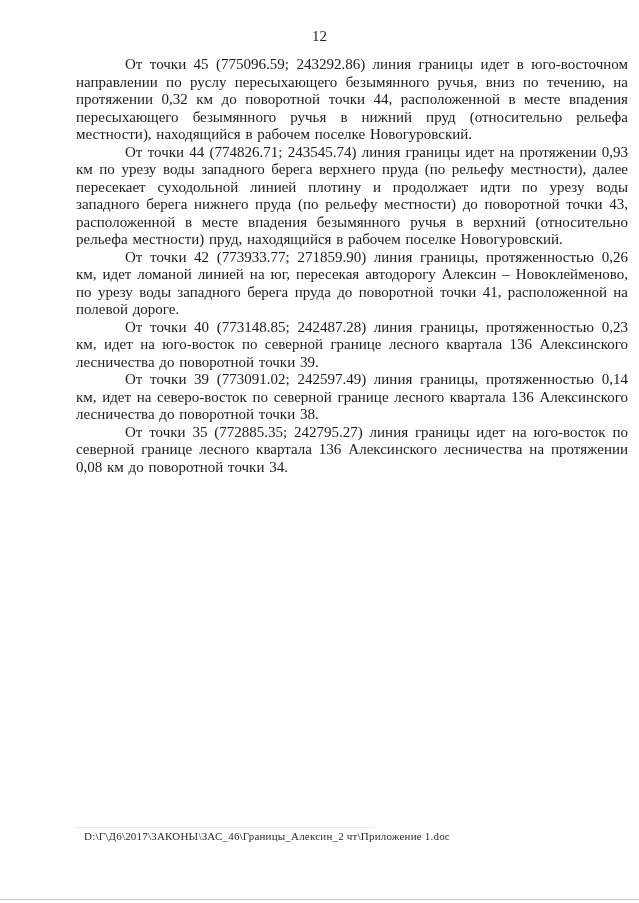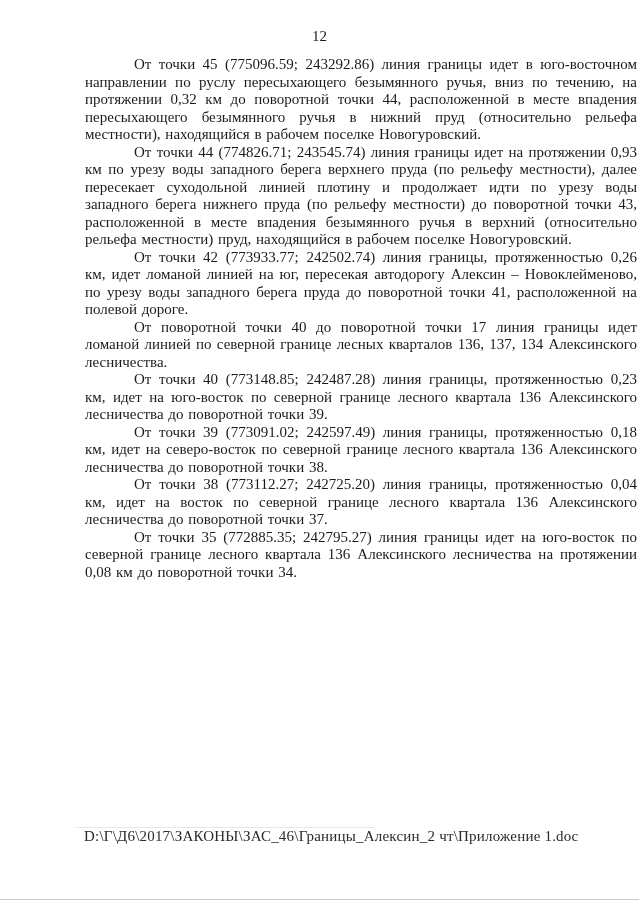--- a/index.html
+++ b/index.html
@@ -26,40 +26,39 @@
     line-height: 16px;
   }
   .body-text {
     position: absolute;
     top: 56px;
     left: 76px;
     width: 552px;
     font-size: 15px;
     line-height: 17.5px;
     text-align: justify;
-    margin-left: 9px;
   }
   .para {
     margin: 0;
     text-indent: 49px;
     word-spacing: 1px;
   }
   .footnote-separator {
     position: absolute;
     top: 827px;
     left: 75px;
     width: 300px;
     height: 1px;
     background: #e8e8e8;
   }
   .footer-path {
     position: absolute;
     top: 831px;
     left: 84px;
-    font-size: 15px;
+    font-size: 11px;
     line-height: 11px;
     color: #2a2a2a;
     letter-spacing: 0.2px;
     white-space: nowrap;
   }
   .page-edge-line {
     position: absolute;
     left: 0;
     bottom: 3px;
     width: 100%;
@@ -70,25 +69,23 @@
 </head>
 <body>
 
 <div class="page" style="background: rgb(255, 255, 255); color: rgb(27, 27, 27);">
 
   <div class="page-number">12</div>
 
   <div class="body-text">
       <p class="para">От точки 45 (775096.59; 243292.86) линия границы идет в юго-восточном направлении по руслу пересыхающего безымянного ручья, вниз по течению, на протяжении 0,32 км до поворотной точки 44, расположенной в месте впадения пересыхающего безымянного ручья в нижний пруд (относительно рельефа местности), находящийся в рабочем поселке Новогуровский.</p>
       <p class="para">От точки 44 (774826.71; 243545.74) линия границы идет на протяжении 0,93 км по урезу воды западного берега верхнего пруда (по рельефу местности), далее пересекает суходольной линией плотину и продолжает идти по урезу воды западного берега нижнего пруда (по рельефу местности) до поворотной точки 43, расположенной в месте впадения безымянного ручья в верхний (относительно рельефа местности) пруд, находящийся в рабочем поселке Новогуровский.</p>
-      <p class="para">От точки 42 (773933.77; 242502.74) линия границы, протяженностью 0,26 км, идет ломаной линией на юг, пересекая автодорогу Алексин – Новоклейменово, по урезу воды западного берега пруда до поворотной точки 41, расположенной на полевой дороге.</p>
-      <p class="para">От поворотной точки 40 до поворотной точки 17 линия границы идет ломаной линией по северной границе лесных кварталов 136, 137, 134 Алексинского лесничества.</p>
+      <p class="para">От точки 42 (773933.77; 271859.90) линия границы, протяженностью 0,26 км, идет ломаной линией на юг, пересекая автодорогу Алексин – Новоклейменово, по урезу воды западного берега пруда до поворотной точки 41, расположенной на полевой дороге.</p>
       <p class="para">От точки 40 (773148.85; 242487.28)  линия границы, протяженностью 0,23 км, идет на юго-восток по северной границе лесного квартала 136 Алексинского лесничества до поворотной точки 39.</p>
-      <p class="para">От точки 39 (773091.02; 242597.49) линия границы, протяженностью 0,18 км, идет на северо-восток по северной границе лесного квартала 136 Алексинского лесничества до поворотной точки 38.</p>
-      <p class="para">От точки 38 (773112.27; 242725.20) линия границы, протяженностью 0,04 км, идет на восток по северной границе лесного квартала 136 Алексинского лесничества до поворотной точки 37.</p>
+      <p class="para">От точки 39 (773091.02; 242597.49) линия границы, протяженностью 0,14 км, идет на северо-восток по северной границе лесного квартала 136 Алексинского лесничества до поворотной точки 38.</p>
       <p class="para">От точки 35 (772885.35; 242795.27)  линия границы идет на юго-восток по северной границе лесного квартала 136 Алексинского лесничества на протяжении 0,08 км до поворотной точки 34.</p>
     </div>
 
   <div class="footnote-separator"></div>
 
   <div class="footer-path">D:\Г\Д6\2017\ЗАКОНЫ\ЗАС_46\Границы_Алексин_2 чт\Приложение 1.doc</div>
 
   <div class="page-edge-line"></div>
 
 </div>

